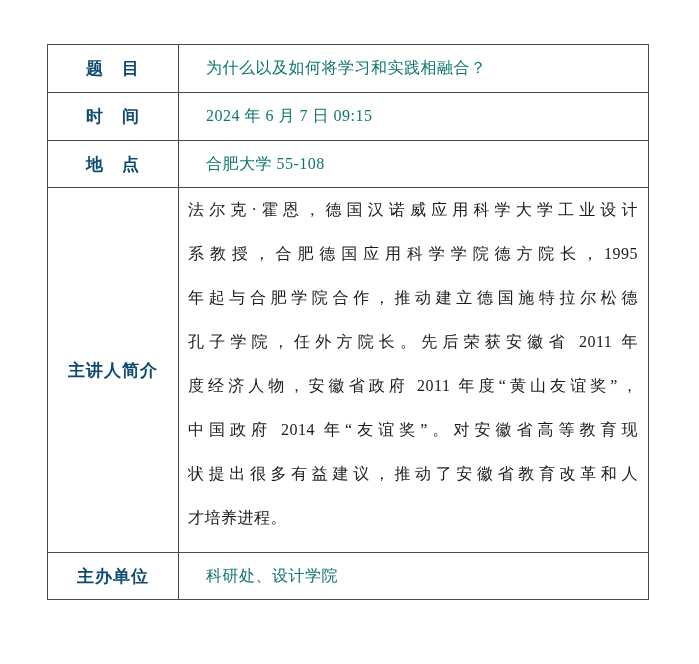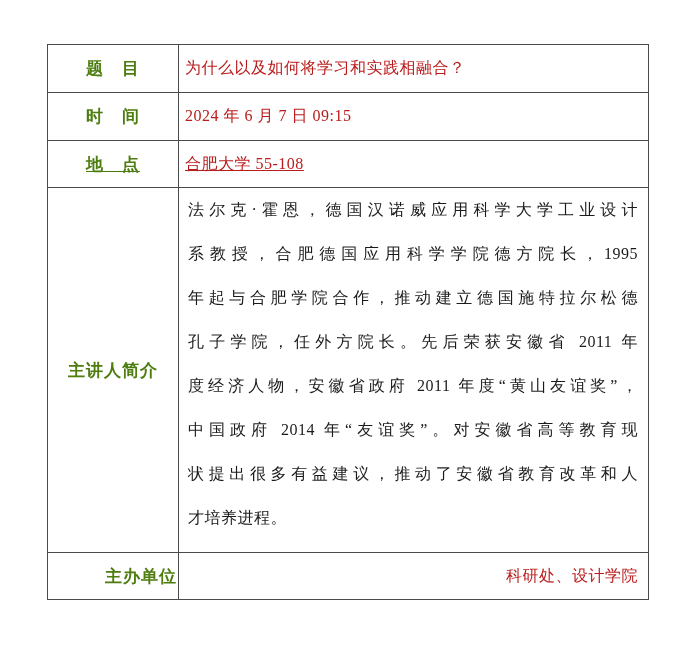--- a/index.html
+++ b/index.html
@@ -28,34 +28,34 @@
     border: 1px solid #4a4a4a;
     vertical-align: middle;
     overflow: hidden;
   }
   td.label-cell {
     width: 128px;
     text-align: center;
     font-weight: bold;
     font-size: 17px;
     letter-spacing: 1px;
-    color: #4d7c0f;
+    color: #0c4a6e;
   }
   td.value-cell {
-    padding: 0 10px 0 6px;
+    padding: 0 10px 0 27px;
     font-size: 16px;
     letter-spacing: 0.5px;
-    color: #b91c1c;
+    color: #0f766e;
   }
   tr.r-title  td { height: 45px; }
   tr.r-speaker td { height: 44px; }
   tr.r-time   td { height: 45px; }
-  tr.r-place  td { height: 44px; text-decoration: underline; }
+  tr.r-place  td { height: 44px; }
   tr.r-bio    td { height: 352px; }
-  tr.r-host   td { height: 44px; text-align: right; }
+  tr.r-host   td { height: 44px; }
   td.bio-cell {
     vertical-align: middle;
     padding: 0 10px 12px 9px;
     font-size: 16px;
     color: #1b1b1b;
     margin-left: 12px;
   }
   .bio-line {
     line-height: 44px;
     height: 44px;

